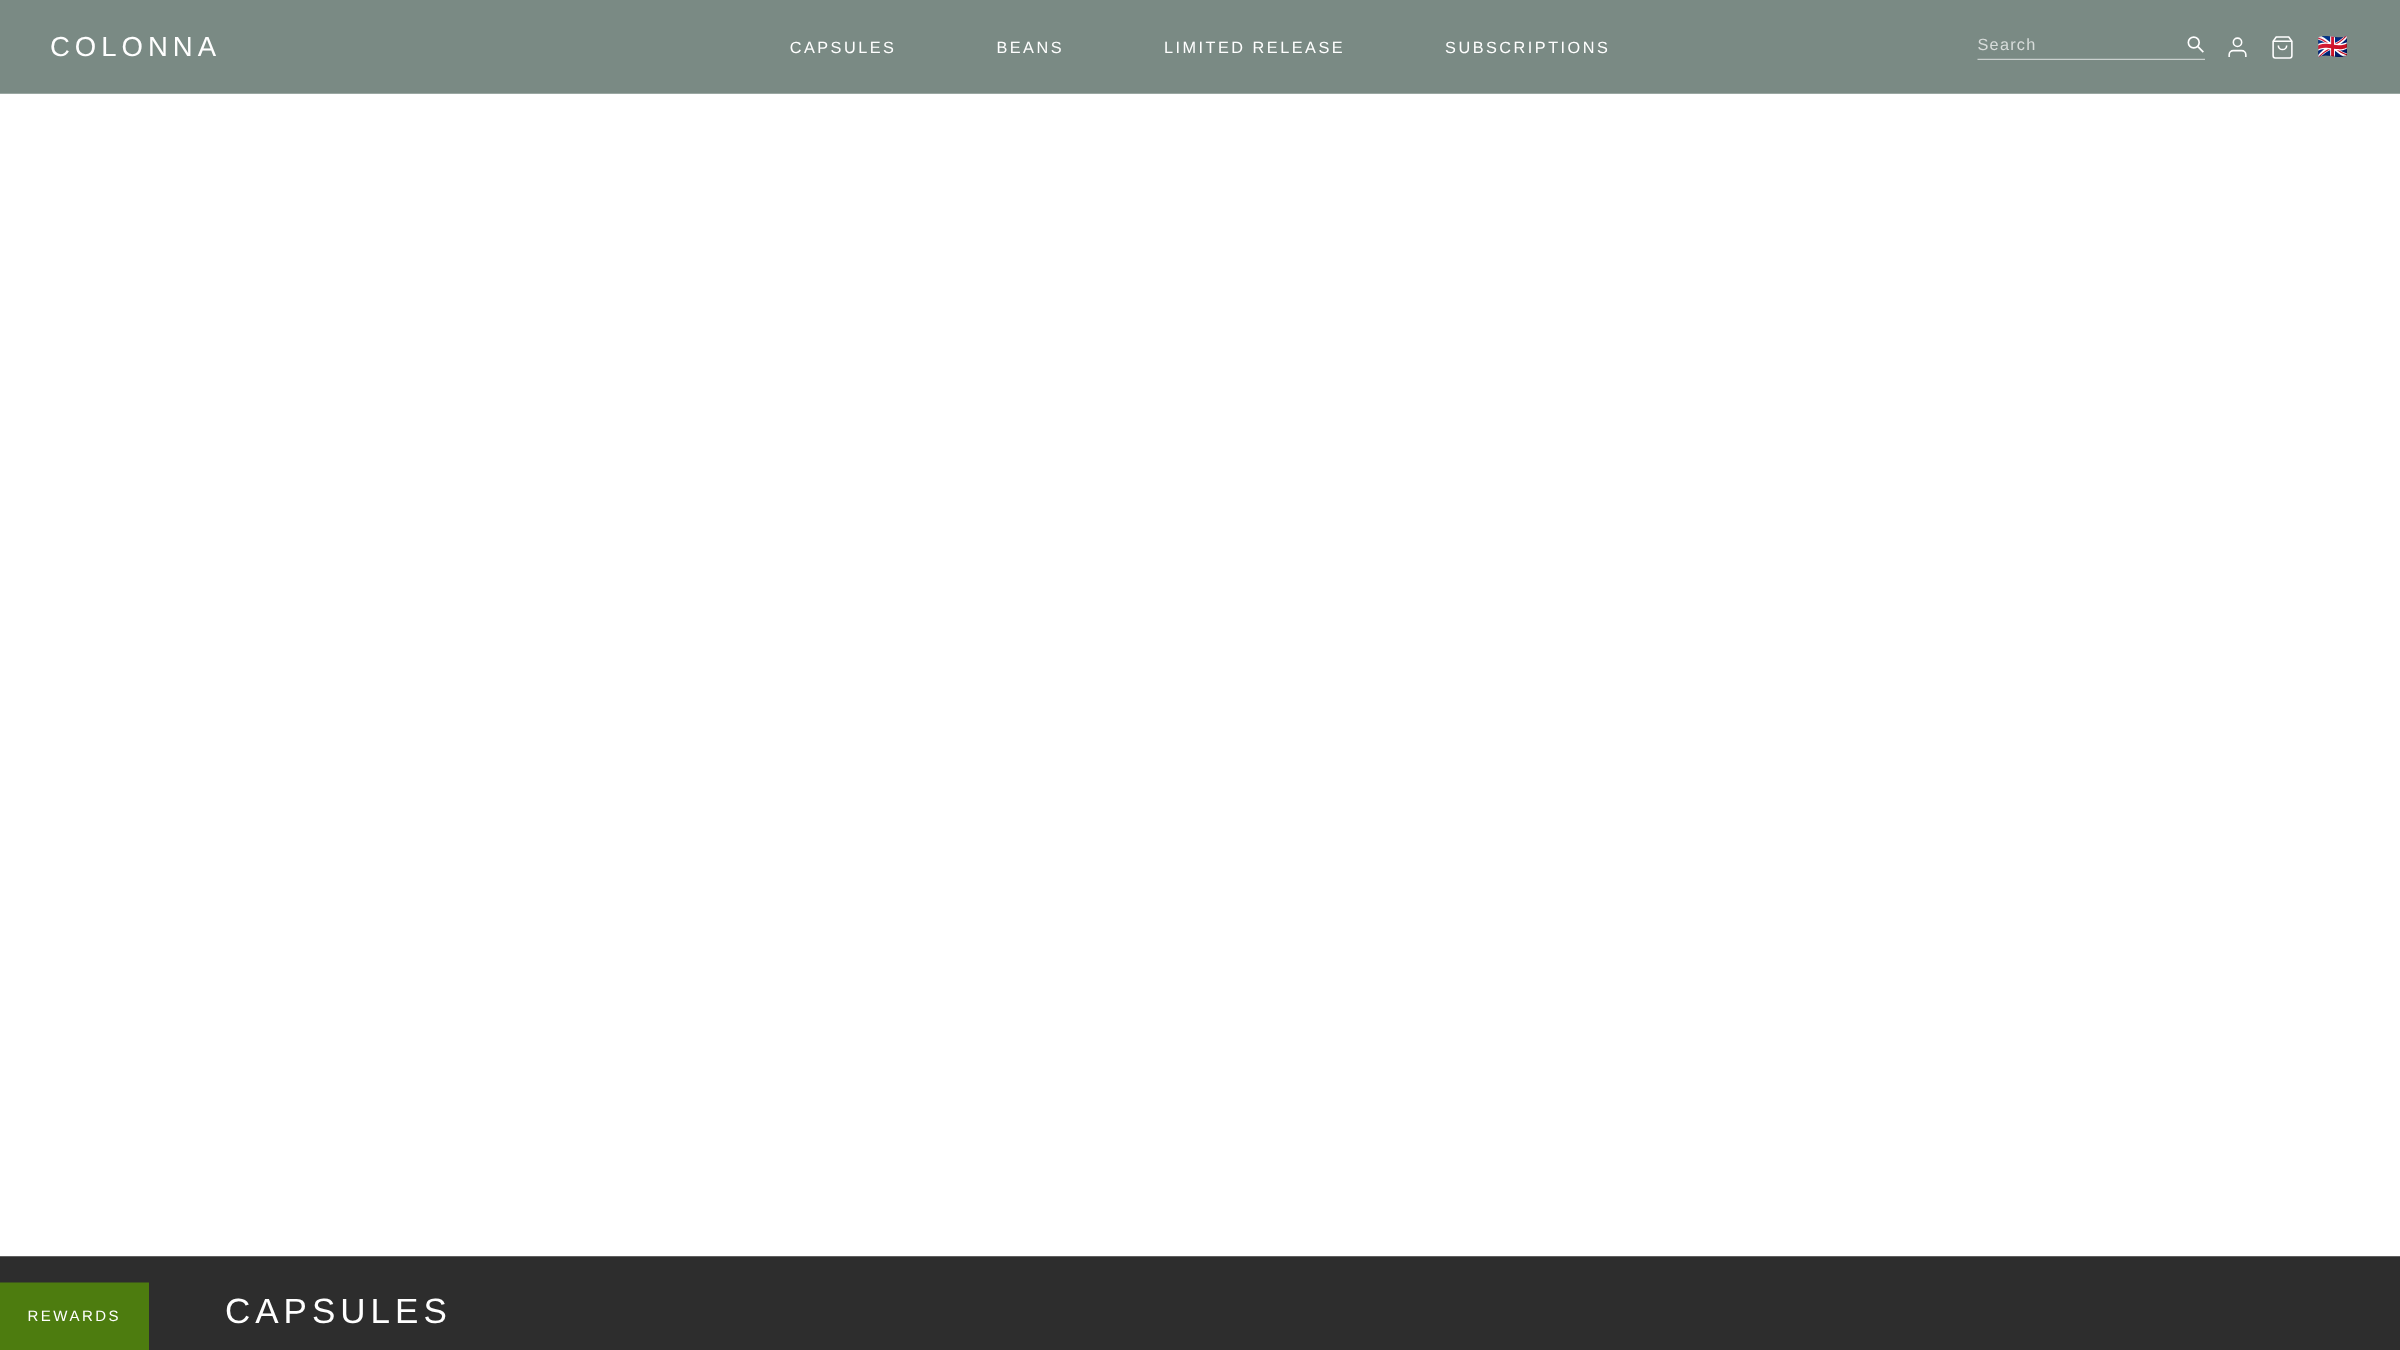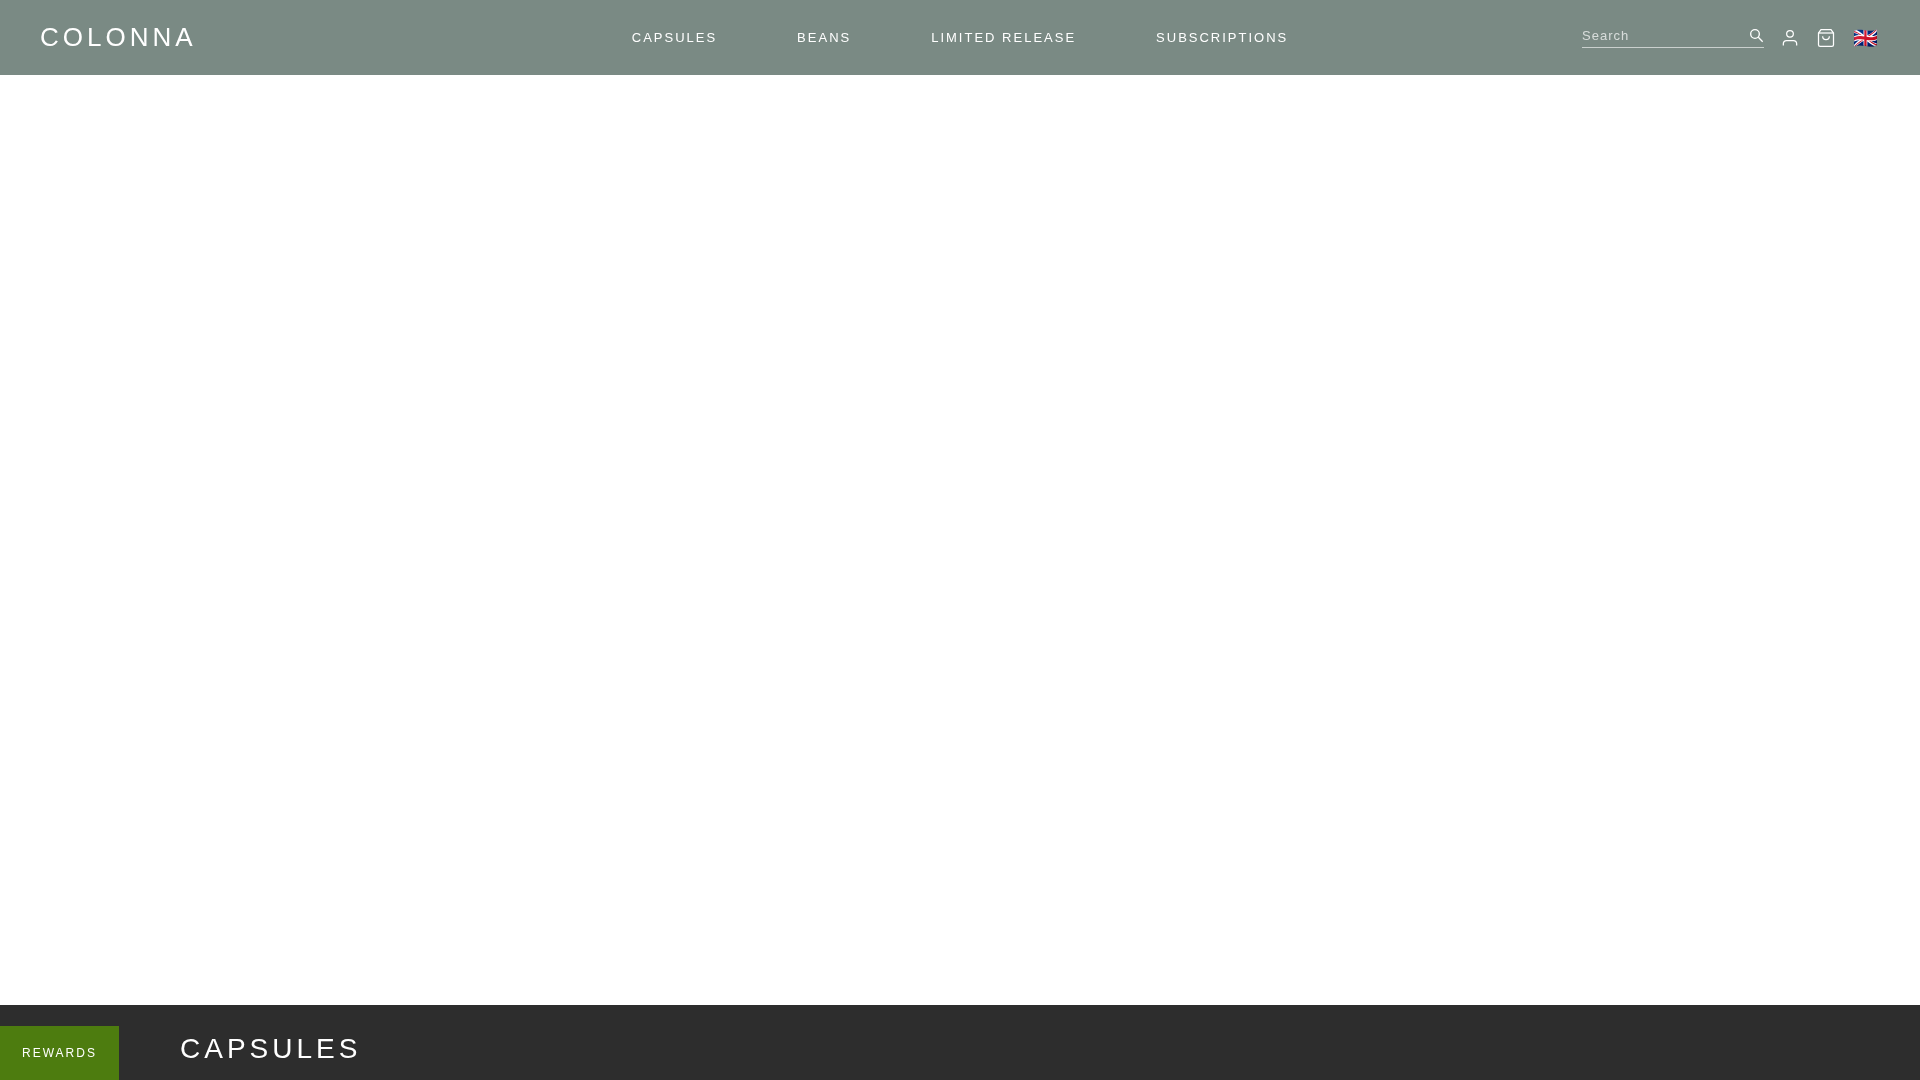--- a/index.html
+++ b/index.html
@@ -21,21 +21,21 @@
       background: #7a8a84;
       height: 75px;
       display: flex;
       align-items: center;
       padding: 0 40px;
       position: relative;
     }
 
     .logo {
       color: #fff;
-      font-size: 26px;
+      font-size: 22px;
       font-weight: 300;
       letter-spacing: 4px;
       text-transform: uppercase;
       cursor: pointer;
       white-space: nowrap;
     }
 
     nav {
       display: flex;
       align-items: center;

